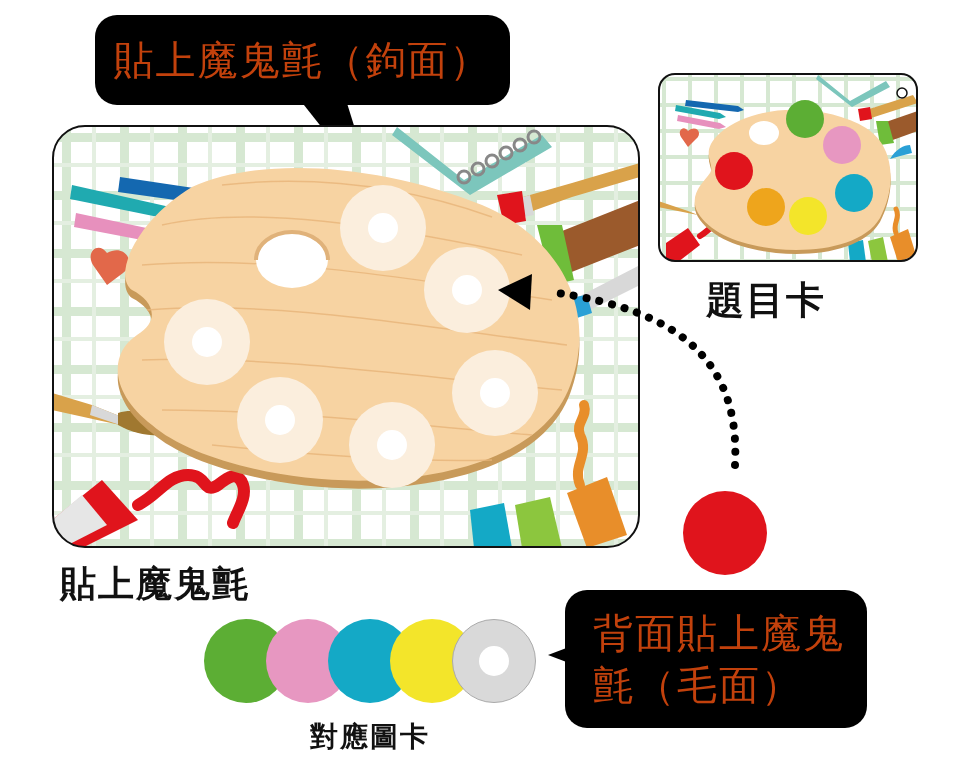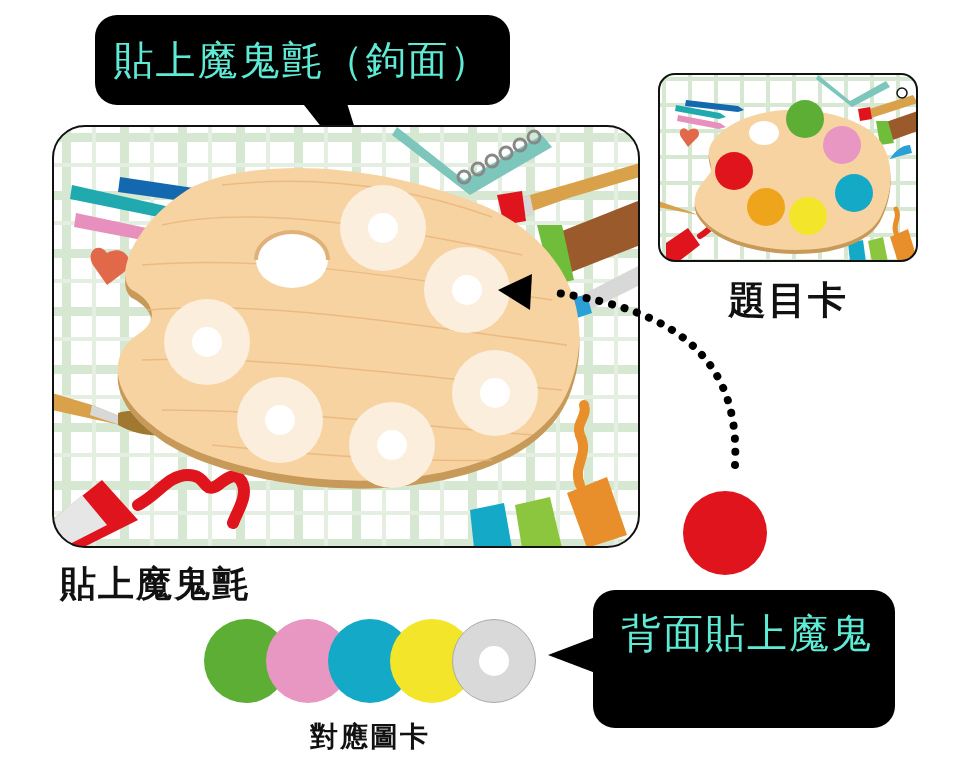--- a/index.html
+++ b/index.html
@@ -1,19 +1,19 @@
 <!DOCTYPE html>
 <html><head>
 <meta charset="utf-8">
 <style>
   html, body { margin:0; padding:0; background:#ffffff; }
   body { width:970px; height:780px; position:relative; overflow:hidden;
          font-family:"DejaVu Sans", "Liberation Sans", sans-serif; }
   .abs { position:absolute; }
-  .bubble { position:absolute; background:#000; color:#5eead4; border-radius:22px;
+  .bubble { position:absolute; background:#000; color:#c2410c; border-radius:22px;
             font-family:"DejaVu Sans", sans-serif; letter-spacing:2px; }
   .label { position:absolute; color:#111; font-weight:bold;
            font-family:"DejaVu Sans", sans-serif; letter-spacing:2px; }
   svg { display:block; }
 </style>
 </head>
 <body>
 
 <div class="bubble" style="left:95px; top:15px; width:415px; height:90px;">
   <div style="position:absolute; left:0; right:0; top:20px; text-align:center; font-size:40px; line-height:50px;">貼上魔鬼氈（鉤面）</div>
@@ -175,36 +175,37 @@
       <circle cx="76" cy="98" r="19" fill="#e0141c"></circle>
       <circle cx="196" cy="120" r="19" fill="#14a9c6"></circle>
       <circle cx="108" cy="134" r="19" fill="#eea51c"></circle>
       <circle cx="150" cy="143" r="19" fill="#f3e52a"></circle>
     </g>
     <rect x="1" y="1" width="258" height="187" rx="16" ry="16" fill="none" stroke="#111" stroke-width="2"></rect>
     <circle cx="244" cy="20" r="5" fill="#fff" stroke="#111" stroke-width="1.5"></circle>
   </svg>
 </div>
 
-<div class="label" style="left:728px; top:278px; width:150px; text-align:left; font-size:38px; line-height:44px;">題目卡</div>
+<div class="label" style="left:676px; top:278px; width:150px; text-align:right; font-size:38px; line-height:44px;">題目卡</div>
 
 <div class="label" style="left:60px; top:562px; font-size:36px; line-height:44px;">貼上魔鬼氈</div>
 
 <div class="abs" style="left:683px; top:491px; width:84px; height:84px; border-radius:50%; background:#e0141c;"></div>
 
 <div class="abs" style="left:204px; top:619px; width:334px; height:84px;">
   <div style="position:absolute; left:0; top:0; width:84px; height:84px; border-radius:50%; background:#5cae34;"></div>
   <div style="position:absolute; left:62px; top:0; width:84px; height:84px; border-radius:50%; background:#e797c1;"></div>
   <div style="position:absolute; left:124px; top:0; width:84px; height:84px; border-radius:50%; background:#14a9c6;"></div>
   <div style="position:absolute; left:186px; top:0; width:84px; height:84px; border-radius:50%; background:#f3e52a;"></div>
   <div style="position:absolute; left:248px; top:0; width:82px; height:82px; border-radius:50%; background:#d9d9d9; border:1px solid #aaa;">
     <div style="position:absolute; left:26px; top:26px; width:30px; height:30px; border-radius:50%; background:#fff;"></div>
   </div>
 </div>
 
 <div class="label" style="left:270px; top:714px; width:200px; text-align:center; font-size:28px; line-height:46px;">對應圖卡</div>
 
 <svg class="abs" style="left:546px; top:630px;" width="52" height="50" viewBox="0 0 52 50">
   <polygon points="2,25 52,6 52,44" fill="#000"></polygon>
 </svg>
-<div class="bubble" style="left:593px; top:590px; width:302px; height:138px;">
+<div class="bubble" style="left:565px; top:590px; width:302px; height:138px;">
   <div style="position:absolute; left:28px; top:18px; font-size:40px; line-height:50px;">背面貼上魔鬼</div>
+  <div style="position:absolute; left:28px; top:70px; font-size:40px; line-height:50px;">氈（毛面）</div>
 </div>
 
 </body></html>

